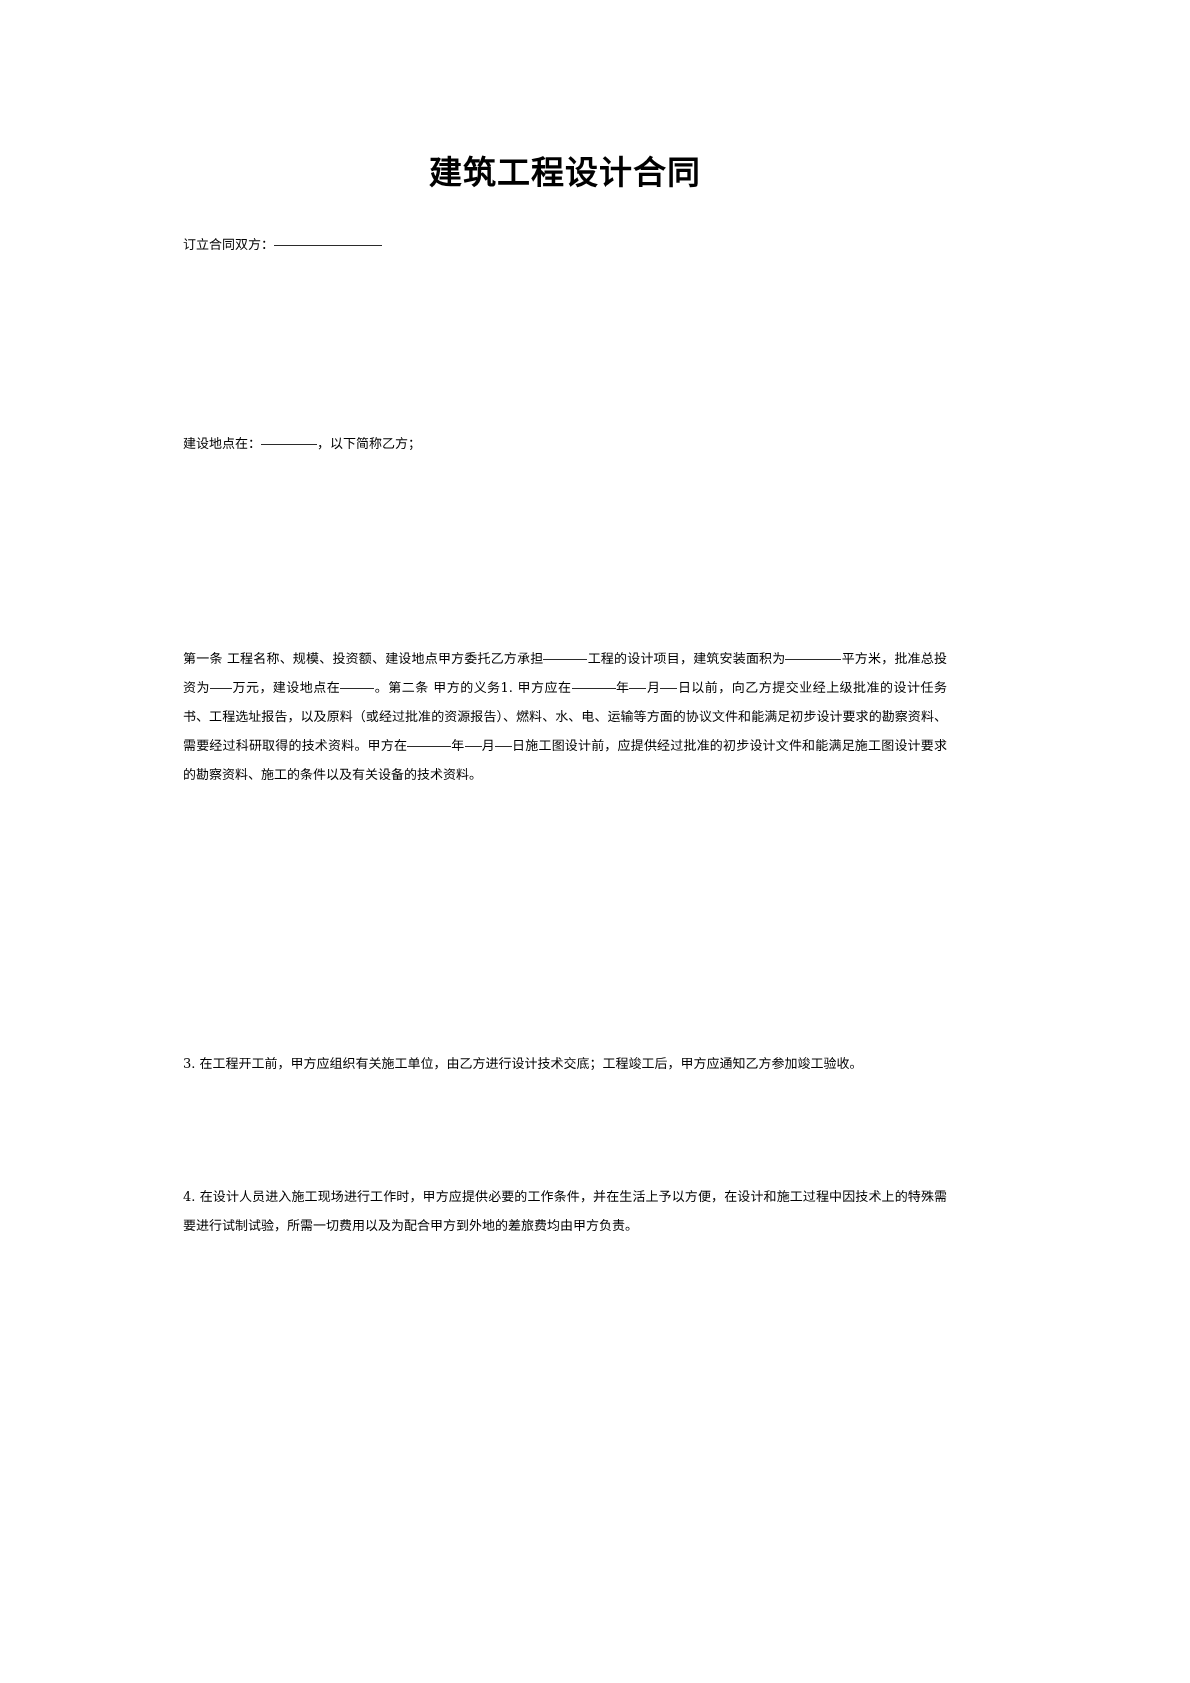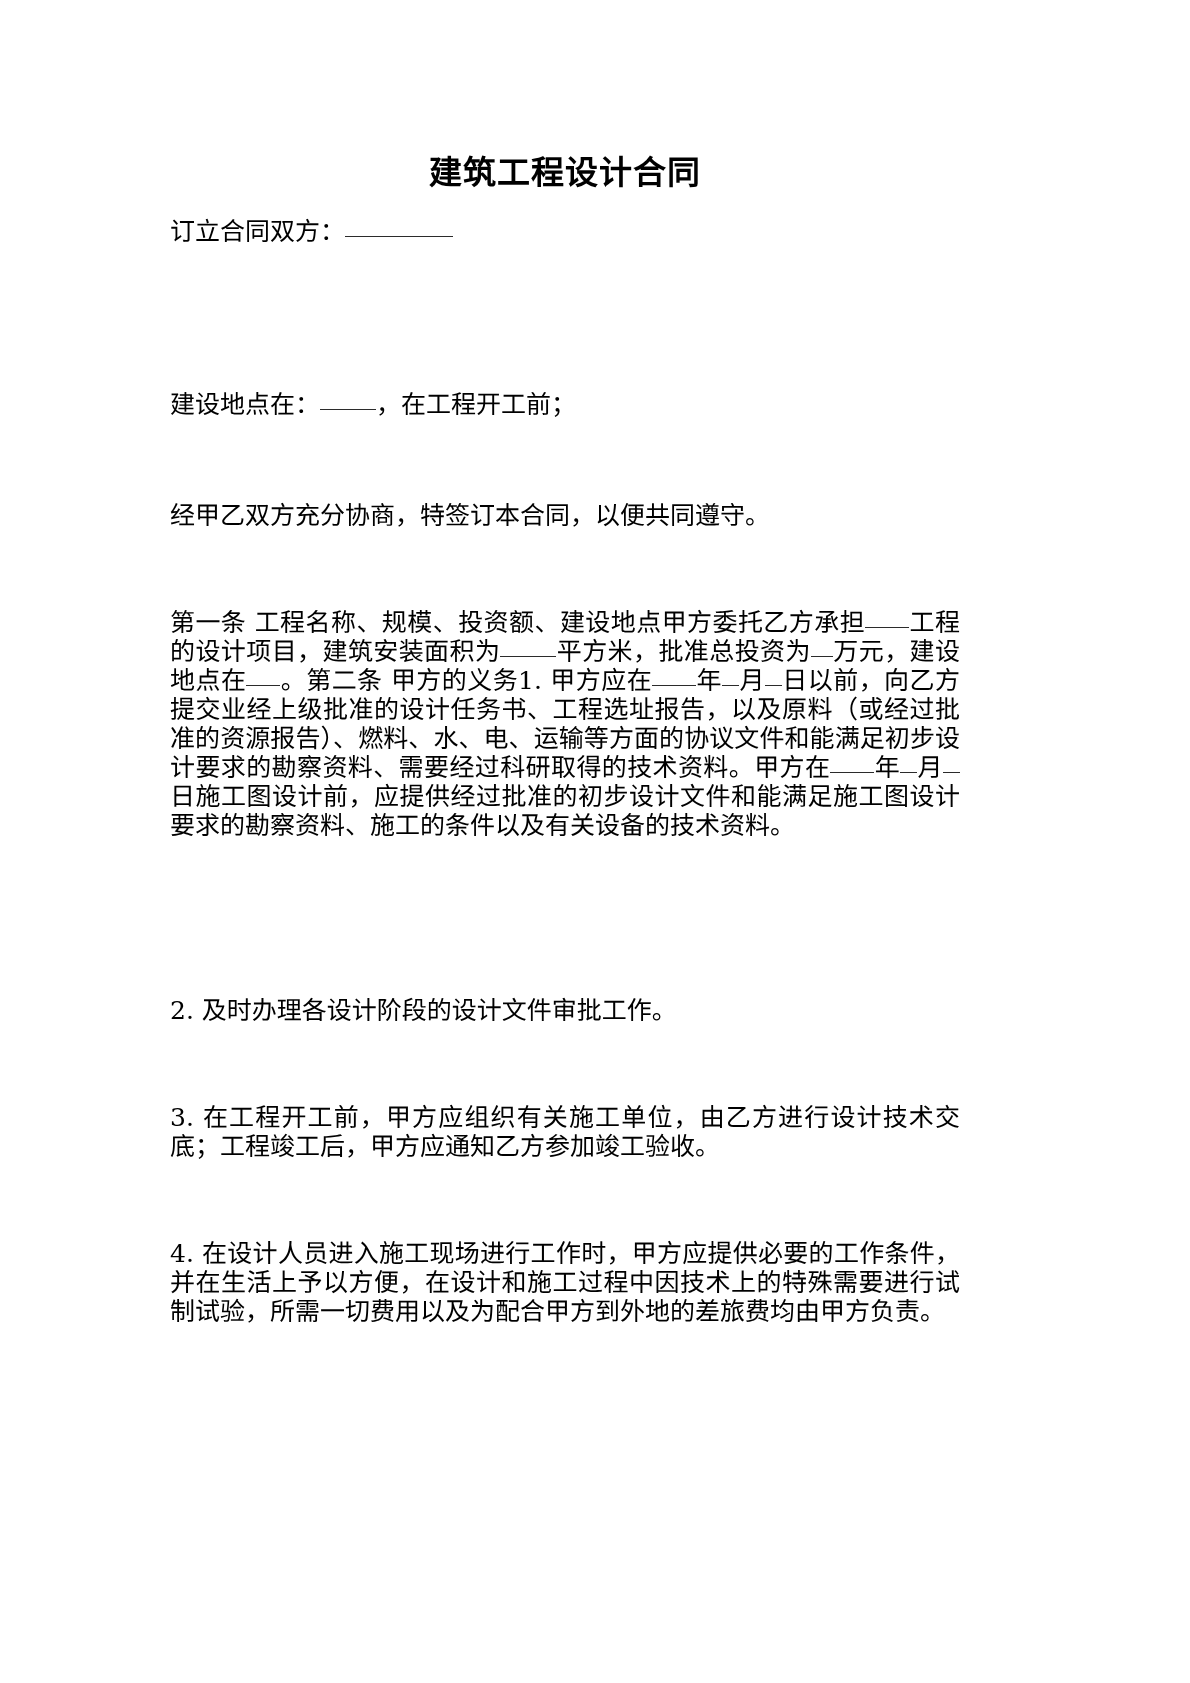--- a/index.html
+++ b/index.html
@@ -40,22 +40,22 @@
     text-align: center;
     font-size: 33px;
     font-weight: bold;
     line-height: 1.25;
     letter-spacing: 1px;
     font-family: "DejaVu Sans", "Liberation Sans", sans-serif;
     padding-top: 152px;
   }
 
   .para {
-    margin: 0;
-    font-size: 25px;
+    margin: 13px;
+    font-size: 13px;
     line-height: 29px;
     text-align: justify;
     text-justify: inter-ideograph;
     word-break: break-all;
   }
 
   
   .gap-title     { height: 24px; }
   .gap-lg        { height: 62px; }
   .gap-xl        { height: 82px; }
@@ -85,36 +85,34 @@
 
     <div class="gap-title"></div>
 
     <p class="para"><span>订立合同双方：</span><span class="blank w-xl"></span></p>
 
     <div class="gap-lg"></div>
 
 
     <div class="gap-xl"></div>
 
-    <p class="para"><span>建设地点在：</span><span class="blank w-lg"></span><span>，在工程开工前；</span></p>
+    <p class="para"><span>建设地点在：</span><span class="blank w-lg"></span><span>，以下简称乙方；</span></p>
 
     <div class="gap-xl"></div>
 
-    <p class="para">经甲乙双方充分协商，特签订本合同，以便共同遵守。</p>
 
     <div class="gap-block"></div>
 
     <p class="para"><span>第一条 工程名称、规模、投资额、建设地点甲方委托乙方承担</span><span class="blank w-md"></span><span>工程的设计项目，建筑安装面积为</span><span class="blank w-lg"></span><span>平方米，批准总投资为</span><span class="blank w-xs"></span><span>万元，建设地点在</span><span class="blank w-sm"></span><span>。第二条 甲方的义务1. 甲方应在</span><span class="blank w-md"></span><span>年</span><span class="blank w-xxs"></span><span>月</span><span class="blank w-xxs"></span><span>日以前，向乙方提交业经上级批准的设计任务书、工程选址报告，以及原料（或经过批准的资源报告）、燃料、水、电、运输等方面的协议文件和能满足初步设计要求的勘察资料、需要经过科研取得的技术资料。甲方在</span><span class="blank w-md"></span><span>年</span><span class="blank w-xxs"></span><span>月</span><span class="blank w-xxs"></span><span>日施工图设计前，应提供经过批准的初步设计文件和能满足施工图设计要求的勘察资料、施工的条件以及有关设备的技术资料。</span></p>
 
     <div class="gap-block"></div>
 
 
     <div class="gap-block"></div>
 
-    <p class="para">2. 及时办理各设计阶段的设计文件审批工作。</p>
 
     <div class="gap-block"></div>
 
     <p class="para">3. 在工程开工前，甲方应组织有关施工单位，由乙方进行设计技术交底；工程竣工后，甲方应通知乙方参加竣工验收。</p>
 
     <div class="gap-block"></div>
 
     <p class="para">4. 在设计人员进入施工现场进行工作时，甲方应提供必要的工作条件，并在生活上予以方便，在设计和施工过程中因技术上的特殊需要进行试制试验，所需一切费用以及为配合甲方到外地的差旅费均由甲方负责。</p>
 
   </div>

